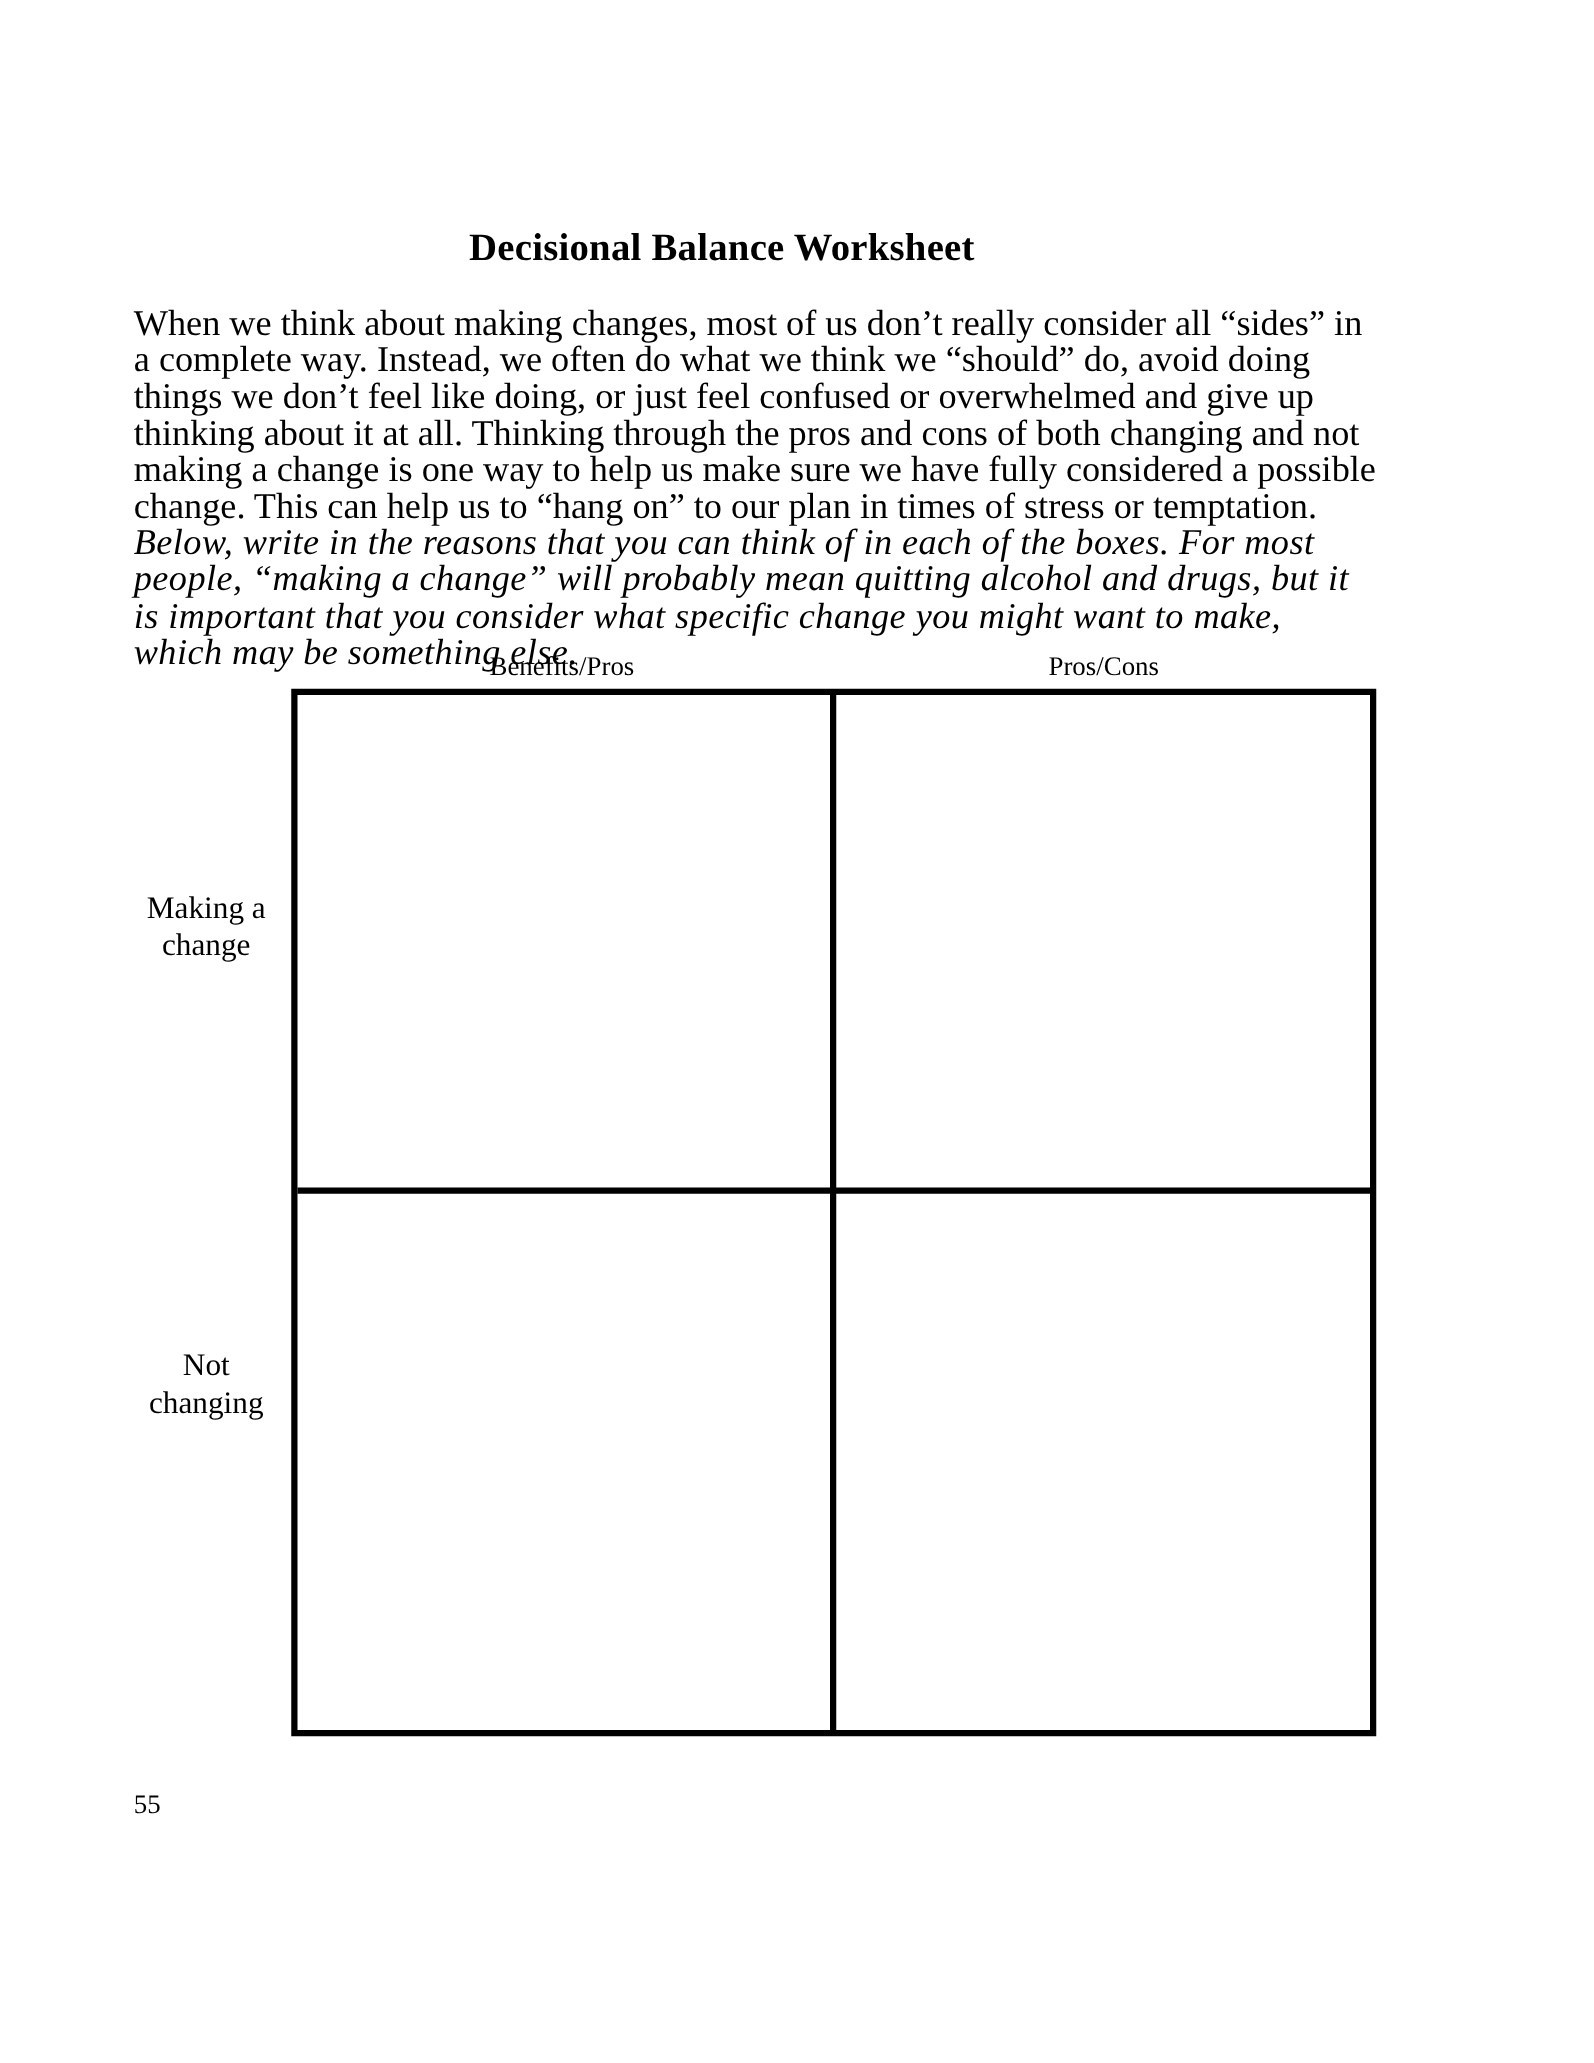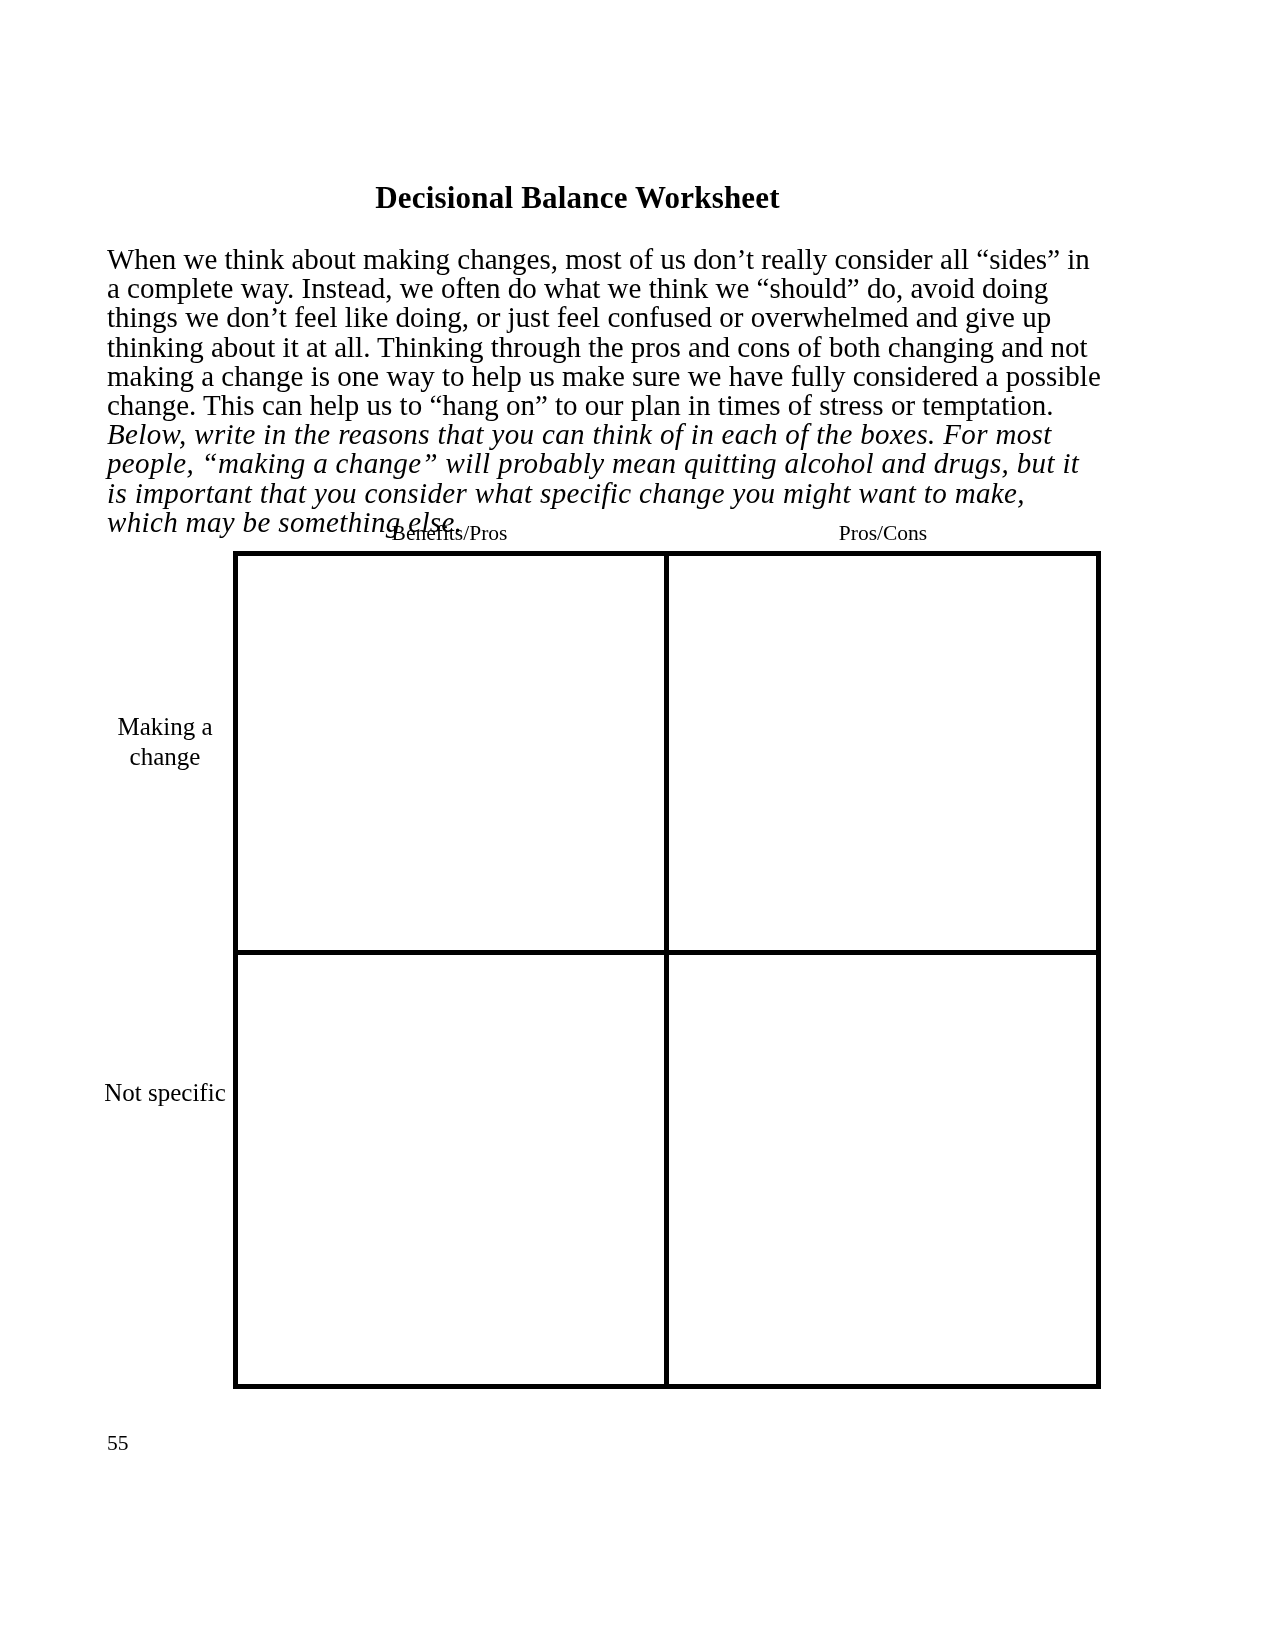--- a/index.html
+++ b/index.html
@@ -131,21 +131,21 @@
 
   <div class="body-text">
     <span>When we think about making changes, most of us don’t really consider all “sides” in a complete way.  Instead, we often do what we think we “should” do, avoid doing things we don’t feel like doing, or just feel confused or overwhelmed and give up thinking about it at all.  Thinking through the pros and cons of both changing and not making a change is one way to help us make sure we have fully considered a possible change.  This can help us to “hang on” to our plan in times of stress or temptation.</span>
     <span class="italic-run">Below, write in the reasons that you can think of in each of the boxes.  For most people, “making a change” will probably mean quitting alcohol and drugs, but it is important that you consider what specific change you might want to make, which may be something else.</span>
   </div>
 
   <div class="col-head pros">Benefits/Pros</div>
   <div class="col-head cons">Pros/Cons</div>
 
   <div class="row-label making">Making a change</div>
-  <div class="row-label notchanging">Not specific</div>
+  <div class="row-label notchanging">Not changing</div>
 
   <div class="grid">
     <div class="grid-inner">
       <div class="cell tl"></div>
       <div class="cell tr"></div>
       <div class="cell bl"></div>
       <div class="cell br"></div>
       <div class="v-divider"></div>
       <div class="h-divider"></div>
     </div>

